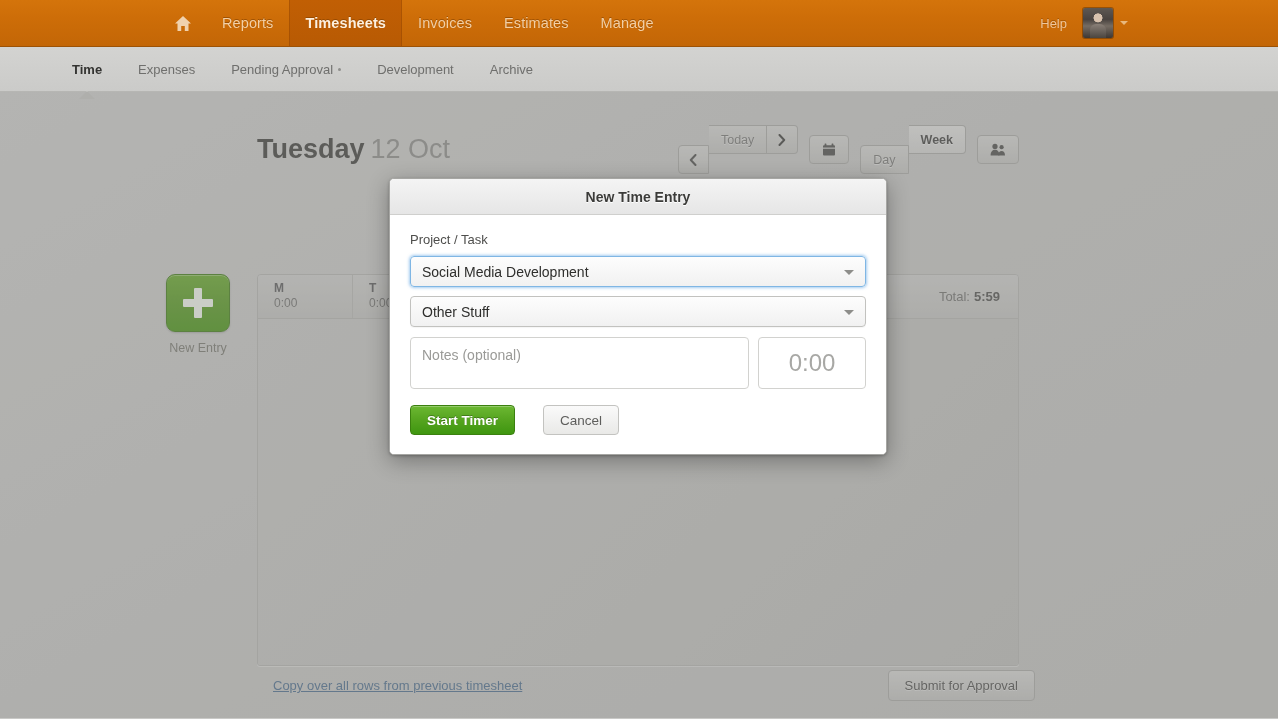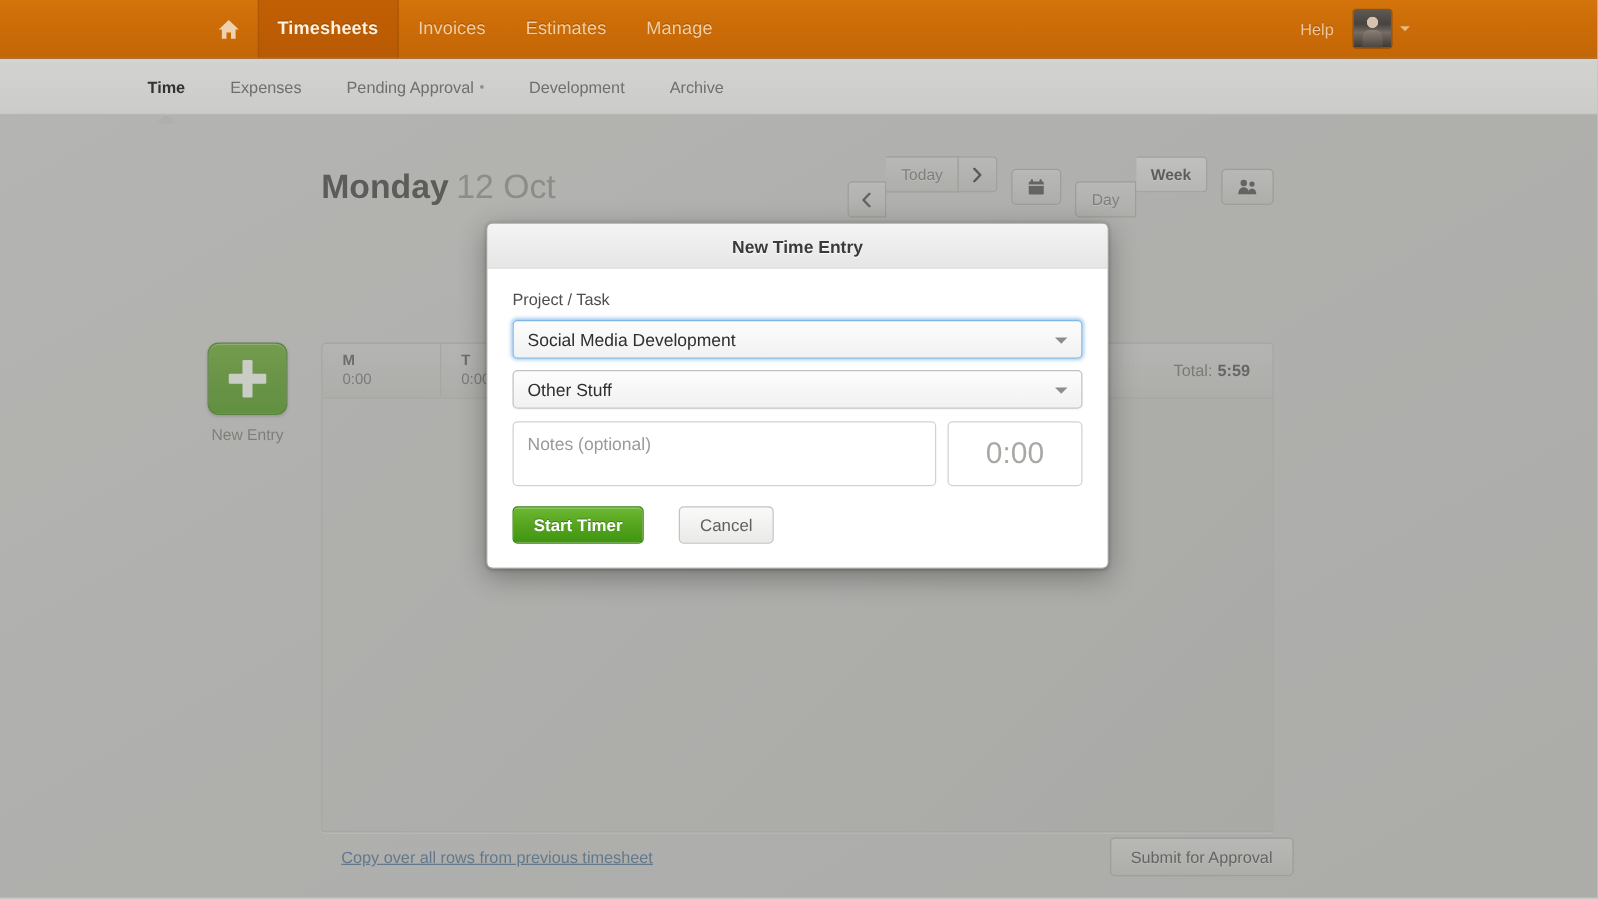--- a/index.html
+++ b/index.html
@@ -78,21 +78,21 @@
     border-top:4px solid #e8b87e;
   }
 
   
   .subnav {
     position: relative;
     height: 45px;
     background: linear-gradient(to bottom, #d3d3d1 0%, #cbcbc9 100%);
     border-bottom: 1px solid #b6b6b3;
     display: flex; align-items: center;
-    padding-left: 118px;
+    padding-left: 72px;
     z-index: 4;
   }
   .subnav-item {
     font-size: 13px;
     color: #6f6f6d;
     margin-right: 36px;
     cursor: pointer;
     position: relative;
     white-space: nowrap;
   }
@@ -342,20 +342,23 @@
 
   <div class="topnav">
     <div class="topnav-inner">
       <div class="nav-item home">
         <span>
           <svg class="home-icon" viewBox="0 0 18 17">
               <path d="M9 1 L17 8.5 L14.5 8.5 L14.5 16 L10.8 16 L10.8 11 L7.2 11 L7.2 16 L3.5 16 L3.5 8.5 L1 8.5 Z" fill="#f0d1ad"></path>
             </svg>
         </span>
       </div>
+      <div class="nav-item">
+          <span>Reports</span>
+        </div>
       <div class="nav-item active">
           <span>Timesheets</span>
         </div>
       <div class="nav-item">
           <span>Invoices</span>
         </div>
       <div class="nav-item">
           <span>Estimates</span>
         </div>
       <div class="nav-item">
@@ -376,21 +379,21 @@
     <div class="subnav-item"><span>Expenses</span></div>
     <div class="subnav-item"><span>Pending Approval</span><span class="dot-badge"></span></div>
     <div class="subnav-item"><span>Development</span></div>
     <div class="subnav-item"><span>Archive</span></div>
   </div>
 
   <div class="page">
 
     <div class="date-row">
       <div class="date-title">
-        <span>Monday</span><span class="sub">12 Oct</span>
+        <span>Tuesday</span><span class="sub">12 Oct</span>
       </div>
       <div class="toolbar">
         <div class="btngroup">
           <div class="tbtn arrow">
             <svg width="8" height="12" viewBox="0 0 8 12">
                 <path d="M6.5 1 L1.8 6 L6.5 11" stroke="#4a4a48" stroke-width="2" fill="none" stroke-linecap="round" stroke-linejoin="round"></path>
               </svg>
           </div>
           <div class="tbtn">Today</div>
           <div class="tbtn arrow">

